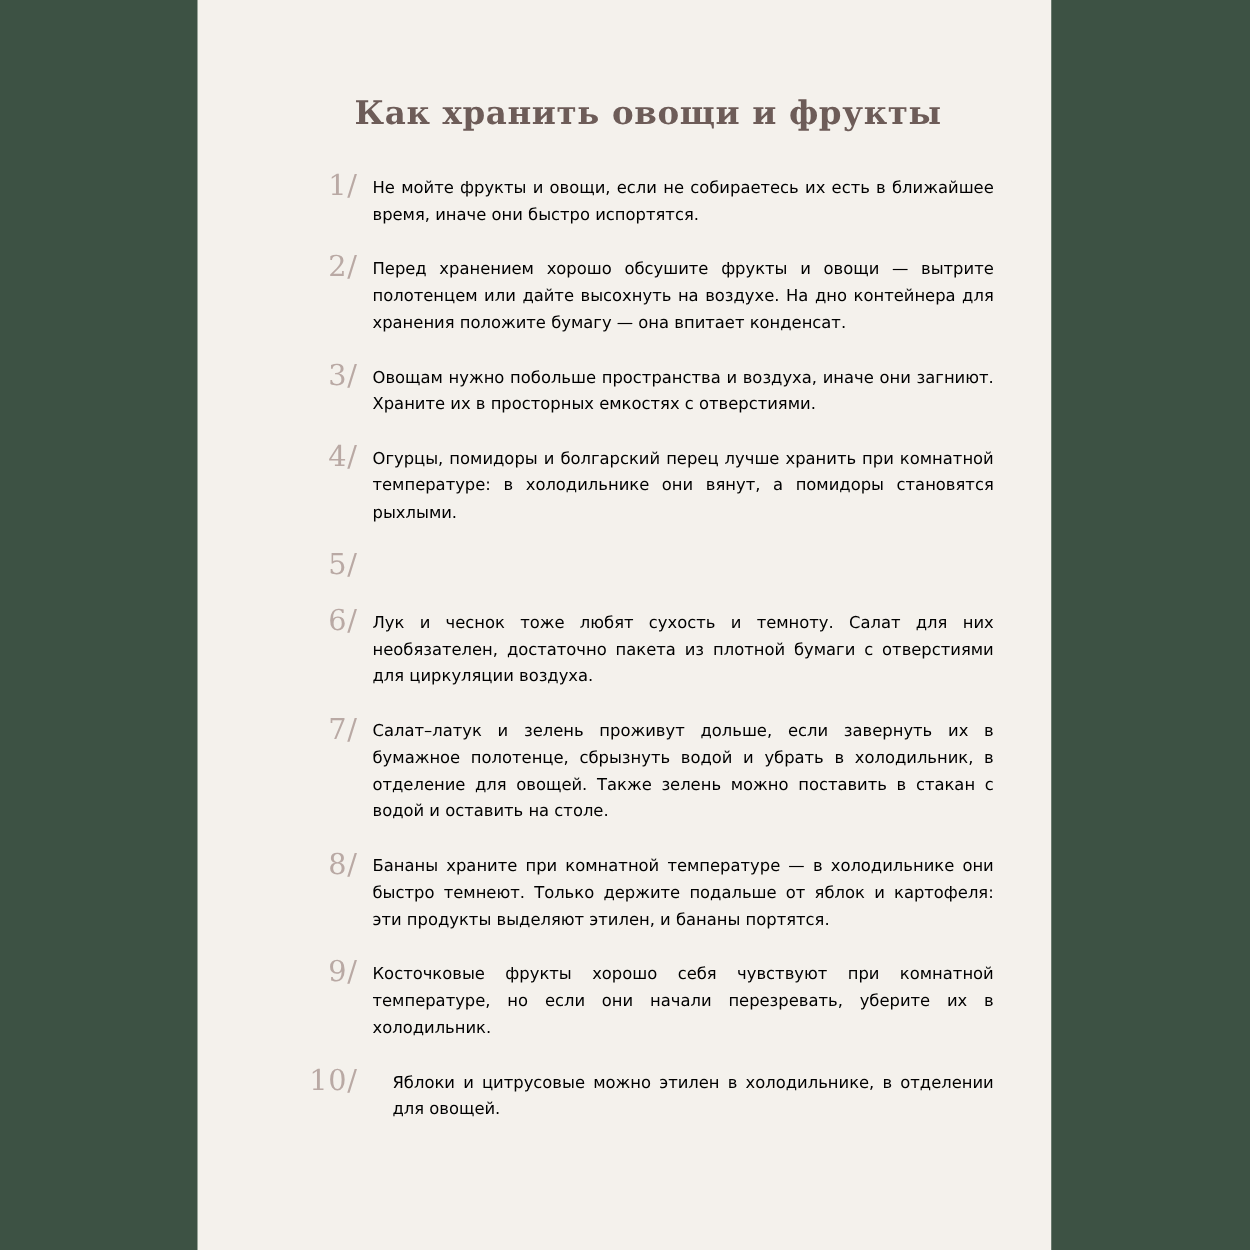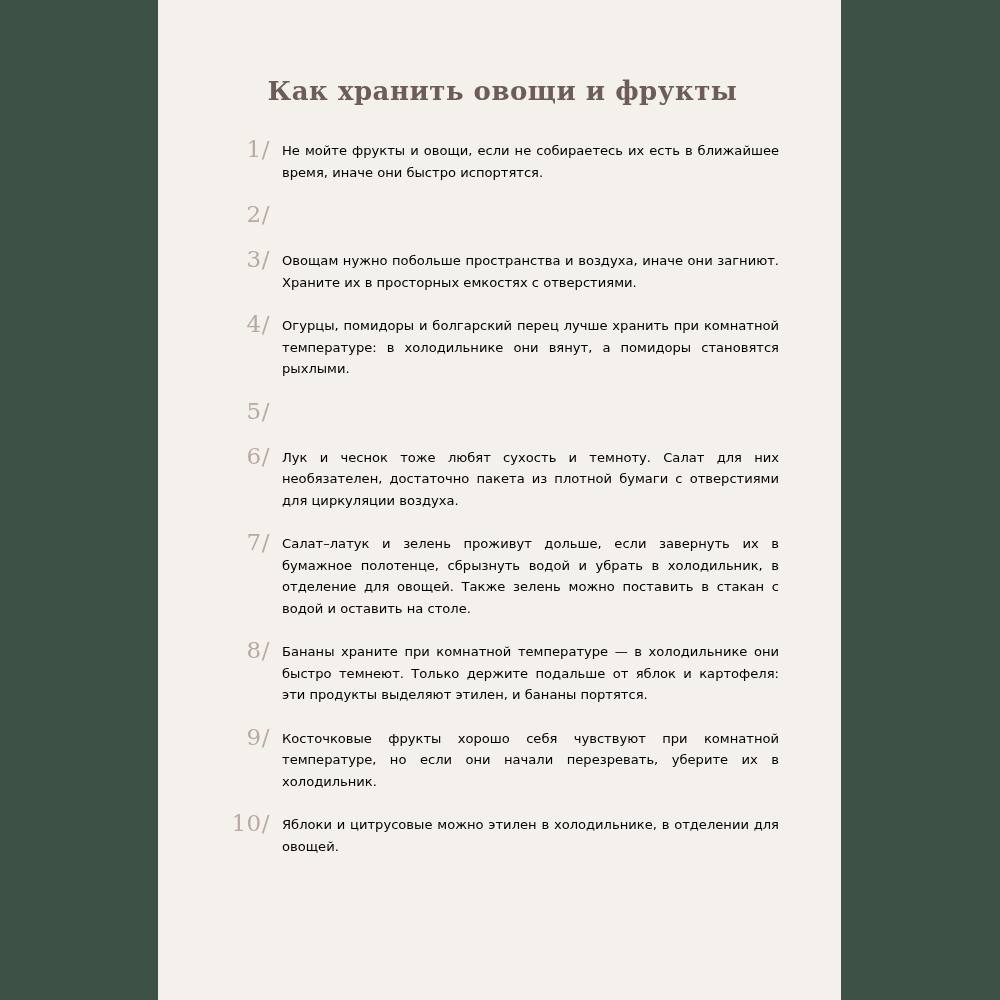--- a/index.html
+++ b/index.html
@@ -16,21 +16,21 @@
   .page {
     position: absolute;
     left: 158px;
     top: 0;
     width: 683px;
     height: 1000px;
     background: #f4f1ec;
   }
   .page-inner {
     position: absolute;
-    left: 0;
+    left: 16px;
     top: 0;
     width: 683px;
     height: 768px;
     box-sizing: border-box;
     padding: 76px 62px 40px 68px;
   }
   .doc-title {
     text-align: center;
     font-family: "DejaVu Serif", serif;
     font-weight: bold;
@@ -45,20 +45,21 @@
     padding: 0;
     list-style: none;
   }
   .item {
     display: flex;
     align-items: flex-start;
     margin-bottom: 22px;
   }
   .item:last-child {
     margin-bottom: 0;
+    gap: 16px;
   }
   .num {
     flex: 0 0 auto;
     width: 56px;
     text-align: right;
     padding-right: 12px;
     box-sizing: border-box;
     font-family: "DejaVu Serif", serif;
     font-size: 23px;
     line-height: 23px;
@@ -88,20 +89,21 @@
 
     <ul class="list">
 
       <li class="item">
         <div class="num">1/</div>
         <div class="text">Не мойте фрукты и овощи, если не собираетесь их есть в ближайшее время, иначе они быстро испортятся.</div>
       </li>
 
       <li class="item">
         <div class="num">2/</div>
+        <div class="text">Перед хранением хорошо обсушите фрукты и овощи — вытрите полотенцем или дайте высохнуть на воздухе. На дно контейнера для хранения положите бумагу — она впитает конденсат.</div>
       </li>
 
       <li class="item">
         <div class="num">3/</div>
         <div class="text">Овощам нужно побольше пространства и воздуха, иначе они загниют. Храните их в просторных емкостях с отверстиями.</div>
       </li>
 
       <li class="item">
         <div class="num">4/</div>
         <div class="text">Огурцы, помидоры и болгарский перец лучше хранить при комнатной температуре: в холодильнике они вянут, а помидоры становятся рыхлыми.</div>

